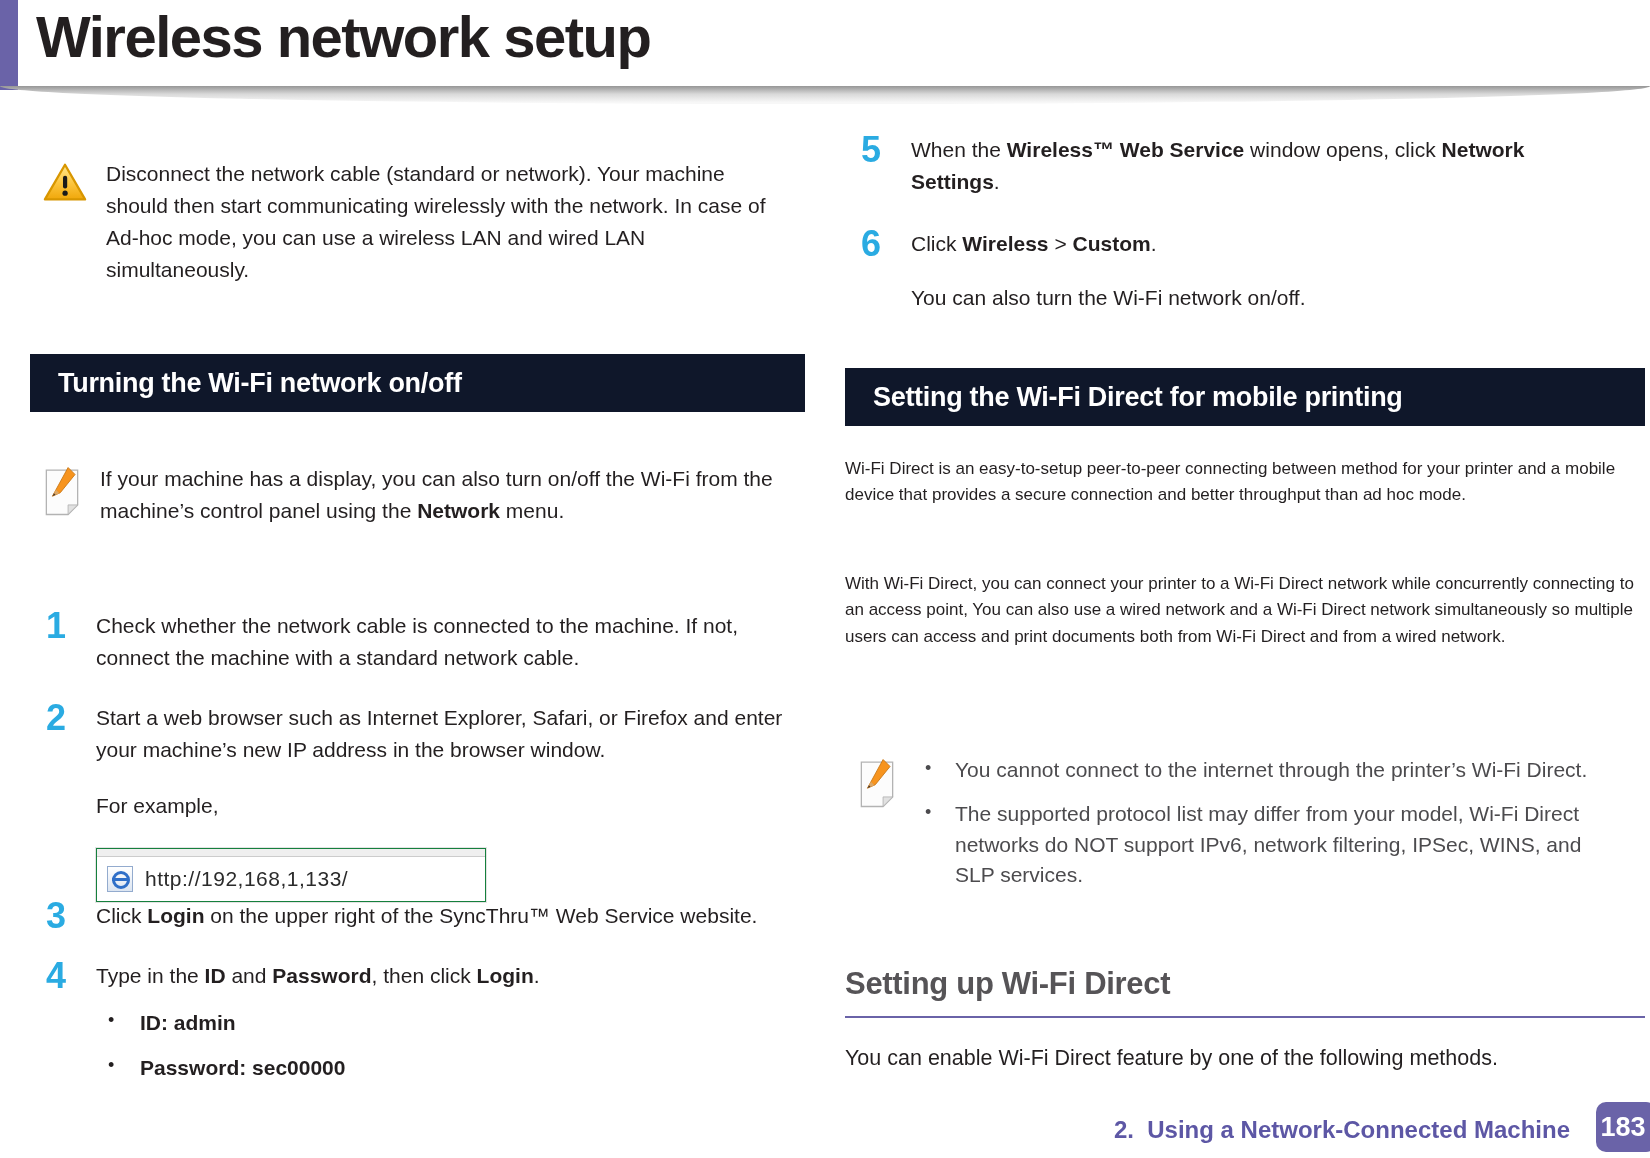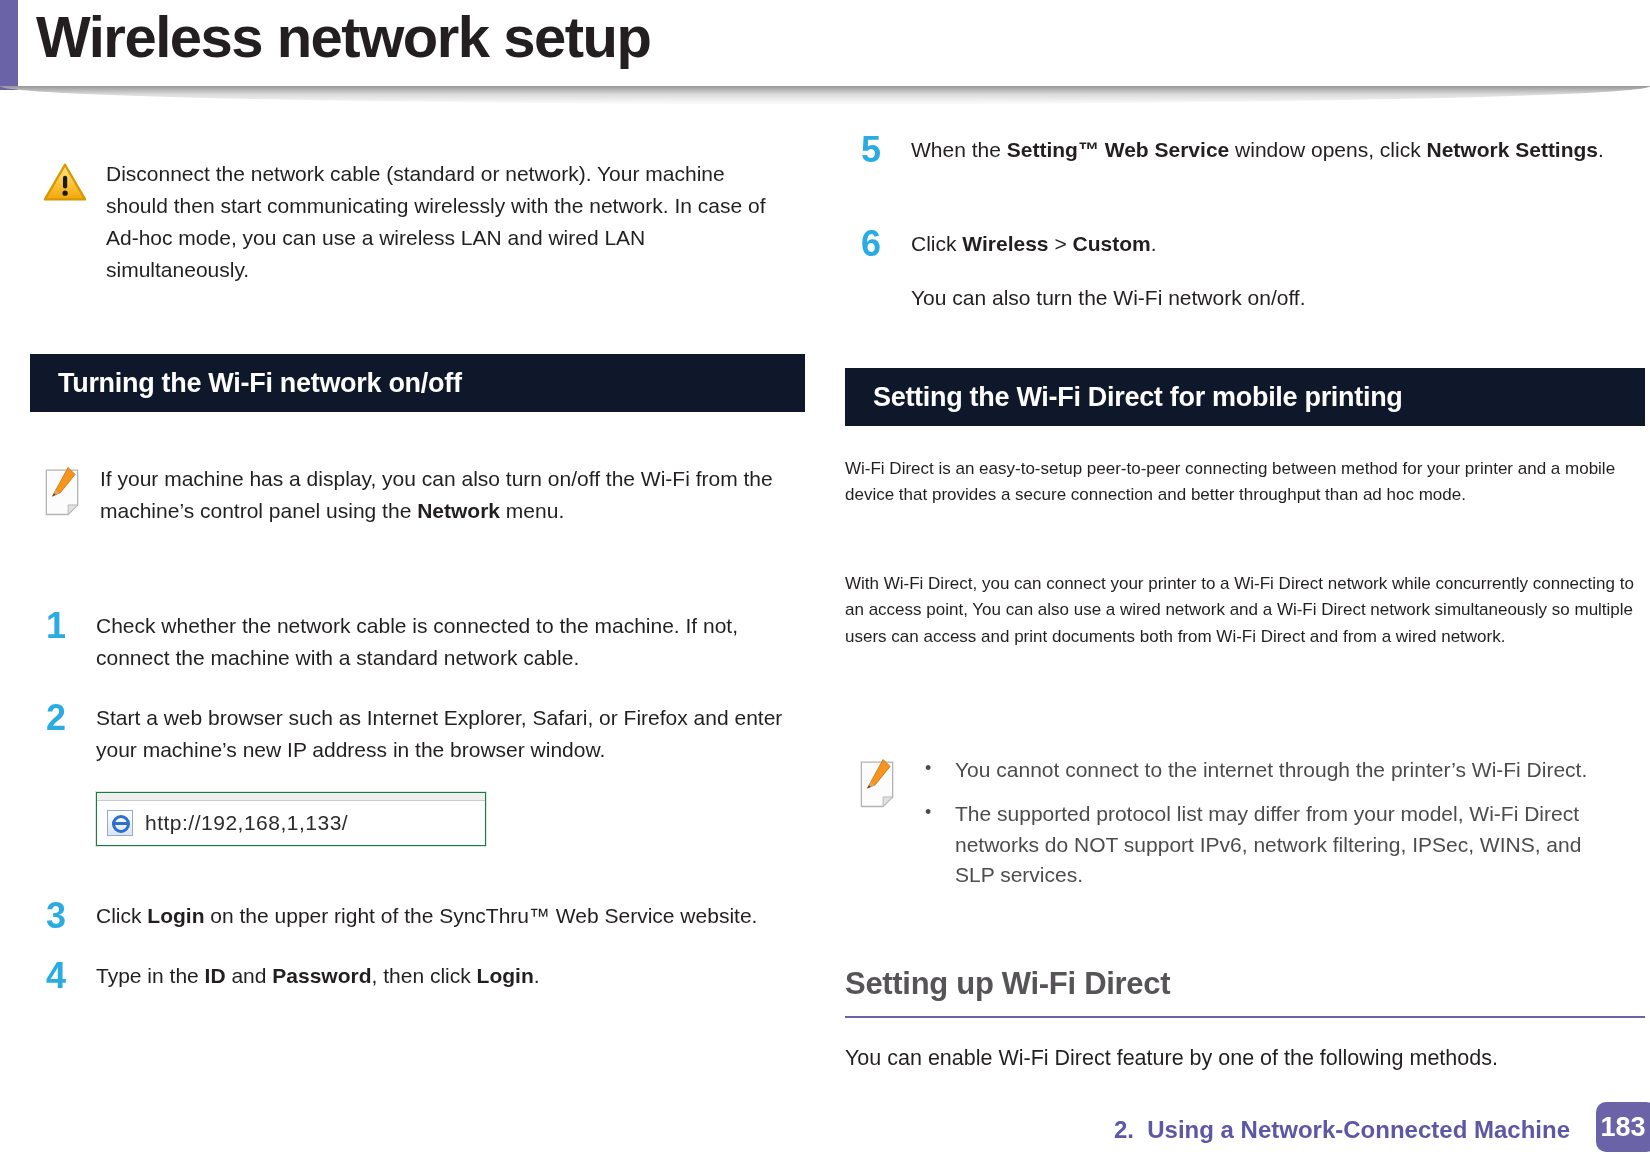--- a/index.html
+++ b/index.html
@@ -151,20 +151,21 @@
     <div class="step-num">1</div>
     <div class="step-body">
         <p>Check whether the network cable is connected to the machine. If not, connect the machine with a standard network cable.</p>
       </div>
   </div>
 
   <div class="step s2">
     <div class="step-num">2</div>
     <div class="step-body">
       <p>Start a web browser such as Internet Explorer, Safari, or Firefox and enter your machine’s new IP address in the browser window.</p>
+      <p class="example-label">For example,</p>
       <div class="addr">
         <div class="addr-strip"></div>
         <div class="addr-field">
           <span class="ie-icon">
             <span class="ie-ring"></span>
               <span class="ie-bar"></span>
           </span>
           <span class="addr-url">http://192,168,1,133/</span>
         </div>
       </div>
@@ -175,27 +176,35 @@
     <div class="step-num">3</div>
     <div class="step-body">
         <p>Click <b>Login</b> on the upper right of the SyncThru™ Web Service website.</p>
       </div>
   </div>
 
   <div class="step s4">
     <div class="step-num">4</div>
     <div class="step-body">
       <p>Type in the <b>ID</b> and <b>Password</b>, then click <b>Login</b>.</p>
+      <div class="mini-bullets">
+        <div class="mini-bullet">
+            <span><b>ID: admin</b></span>
+          </div>
+        <div class="mini-bullet">
+            <span><b>Password: sec00000</b></span>
+          </div>
+      </div>
     </div>
   </div>
 
   <div class="step s5">
     <div class="step-num">5</div>
     <div class="step-body">
-        <p>When the <b>Setting™ Web Service</b> window opens, click <b>Network Settings</b>.</p>
+        <p>When the <b>Wireless™ Web Service</b> window opens, click <b>Network Settings</b>.</p>
       </div>
   </div>
 
   <div class="step s6">
     <div class="step-num">6</div>
     <div class="step-body">
       <p>Click <b>Wireless</b> &gt; <b>Custom</b>.</p>
       <p class="step-after">You can also turn the Wi-Fi network on/off.</p>
     </div>
   </div>

